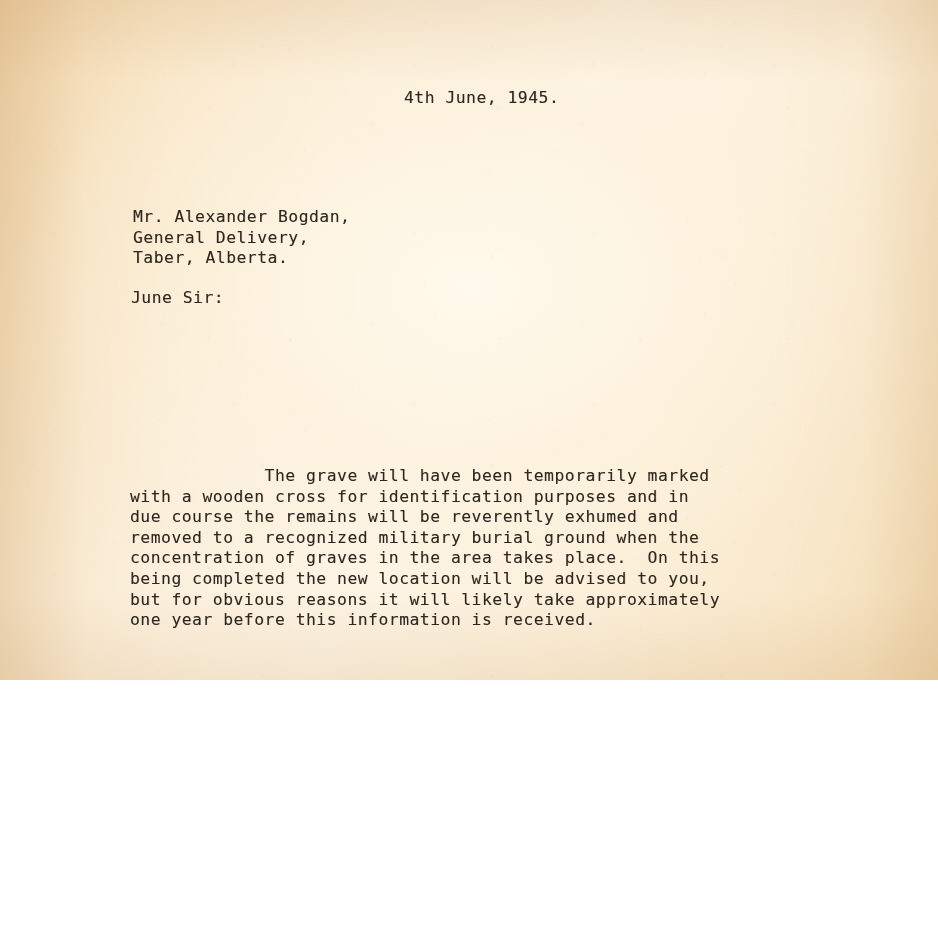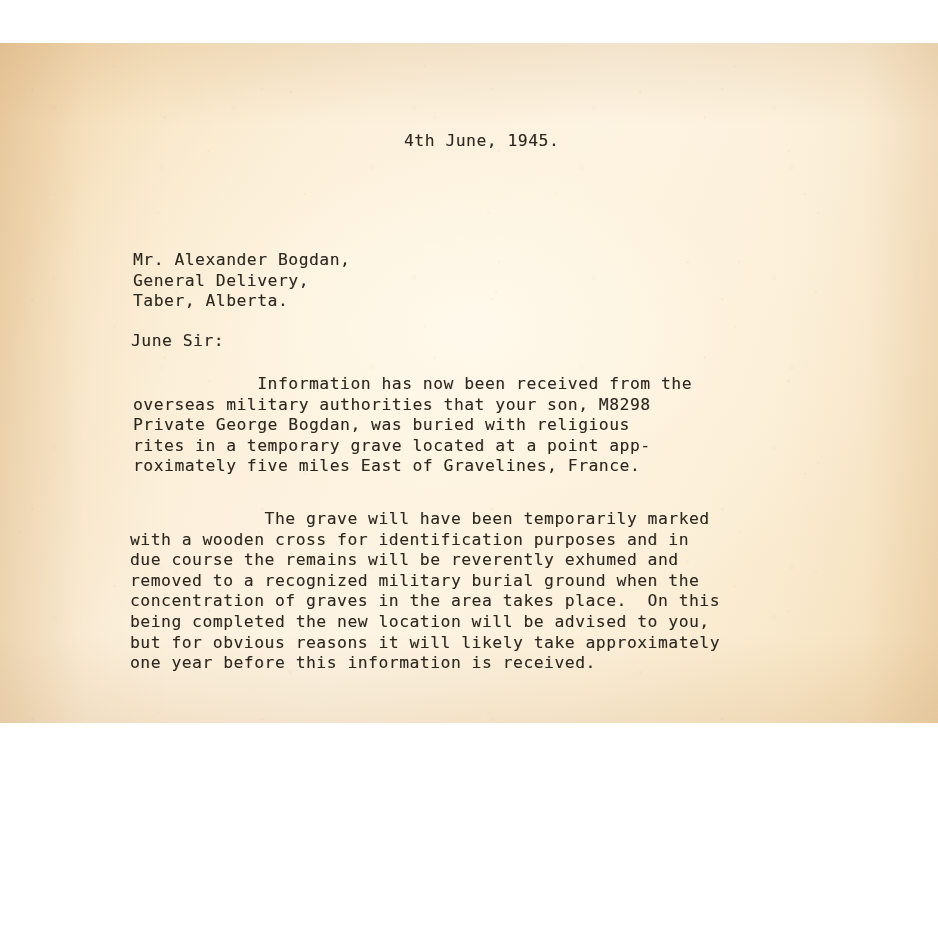--- a/index.html
+++ b/index.html
@@ -8,21 +8,20 @@
     background: #ffffff;
   }
 
   #page {
     position: relative;
     width: 938px;
     height: 680px;
     overflow: hidden;
     background-color: #fdba74;
     font-family: "DejaVu Sans Mono", "Liberation Mono", monospace;
-    margin-top: 43px;
   }
 
   
   #paper-base {
     position: absolute;
     inset: 0;
     background:
       radial-gradient(ellipse 62% 58% at 50% 42%,
         rgba(255,250,236,0.95) 0%,
         rgba(253,242,221,0.55) 45%,
@@ -130,25 +129,20 @@
   <div id="paper-edges"></div>
 
   <div class="typed" id="date-line">4th June, 1945.</div>
 
   <div class="typed" id="addressee">Mr. Alexander Bogdan,
 General Delivery,
 Taber, Alberta.</div>
 
   <div class="typed" id="salutation">June Sir:</div>
 
-  <div class="typed" id="para-1">            Information has now been received from the
-overseas military authorities that your son, M8298
-Private George Bogdan, was buried with religious
-rites in a temporary grave located at a point app-
-roximately five miles East of Gravelines, France.</div>
 
   <div class="typed" id="para-2">             The grave will have been temporarily marked
 with a wooden cross for identification purposes and in
 due course the remains will be reverently exhumed and
 removed to a recognized military burial ground when the
 concentration of graves in the area takes place.  On this
 being completed the new location will be advised to you,
 but for obvious reasons it will likely take approximately
 one year before this information is received.</div>
 

